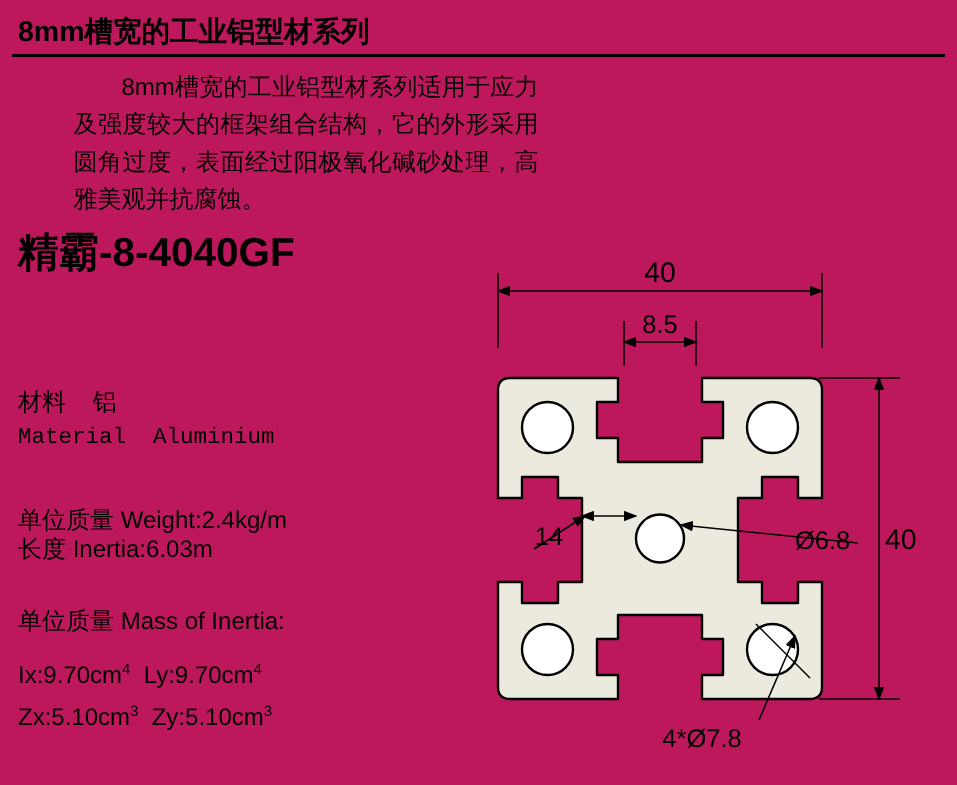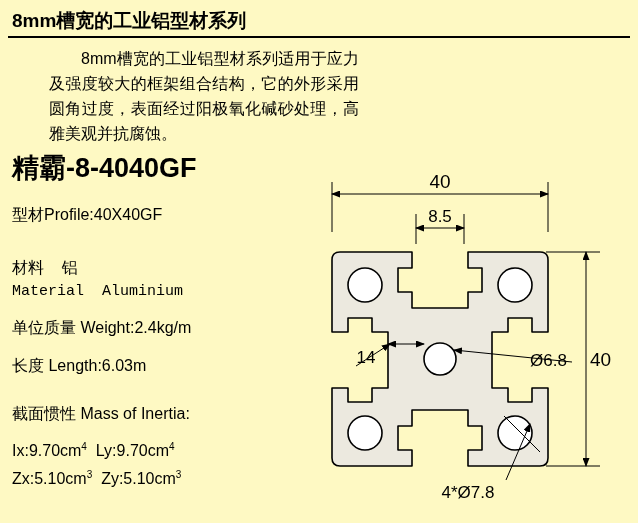--- a/index.html
+++ b/index.html
@@ -12,21 +12,21 @@
     height: 523px;
     font-family: "Liberation Sans", sans-serif;
     color: #000000;
     position: relative;
     overflow: hidden;
   }
   #page {
     position: relative;
     width: 638px;
     height: 523px;
-    background: #fef9c3;
+    background: #be185d;
   }
   
   .title {
     position: absolute;
     left: 12px;
     top: 8px;
     font-size: 19px;
     font-weight: bold;
     letter-spacing: 0px;
     white-space: nowrap;
@@ -93,29 +93,28 @@
 
 <div id="page">
 
   <div class="title">8mm槽宽的工业铝型材系列</div>
   <div class="title-rule"></div>
 
   <div class="intro">8mm槽宽的工业铝型材系列适用于应力及强度较大的框架组合结构，它的外形采用圆角过度，表面经过阳极氧化碱砂处理，高雅美观并抗腐蚀。</div>
 
   <div class="model">精霸-8-4040GF</div>
 
-  <div class="spec" style="top:205px;">型材Profile:40X40GF</div>
 
   <div class="spec" style="top:258px;">材料    铝</div>
   <div class="spec mono" style="top:283px;">Material  Aluminium</div>
 
-  <div class="spec" style="top:318px;">单位质量 Weight:2.4kg/m</div>
-  <div class="spec" style="top:356px;">长度 Length:6.03m</div>
+  <div class="spec" style="top:337px;">单位质量 Weight:2.4kg/m</div>
+  <div class="spec" style="top:356px;">长度 Inertia:6.03m</div>
 
-  <div class="spec" style="top:404px;">截面惯性 Mass of Inertia:</div>
+  <div class="spec" style="top:404px;">单位质量 Mass of Inertia:</div>
   <div class="spec" style="top:429px;margin-top:12px;"><span>Ix:9.70cm</span><span class="sup">4</span><span>  Ly:9.70cm</span><span class="sup">4</span></div>
 
   <div class="spec" style="top:469px;"><span>Zx:5.10cm</span><span class="sup">3</span><span>  Zy:5.10cm</span><span class="sup">3</span></div>
 
   <div id="drawing">
     <svg width="312" height="362" viewBox="0 0 312 362" xmlns="http://www.w3.org/2000/svg">
       <defs>
         <marker id="arrHead" markerWidth="9" markerHeight="7" refX="8" refY="3.5" orient="auto" markerUnits="userSpaceOnUse">
           <path d="M0,0 L9,3.5 L0,7 z" fill="#000"></path>
         </marker>

